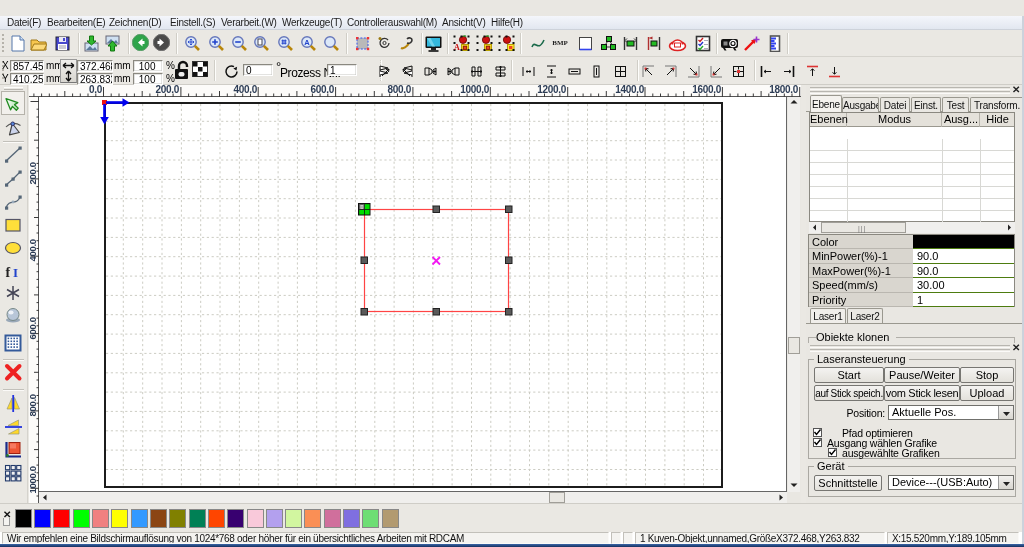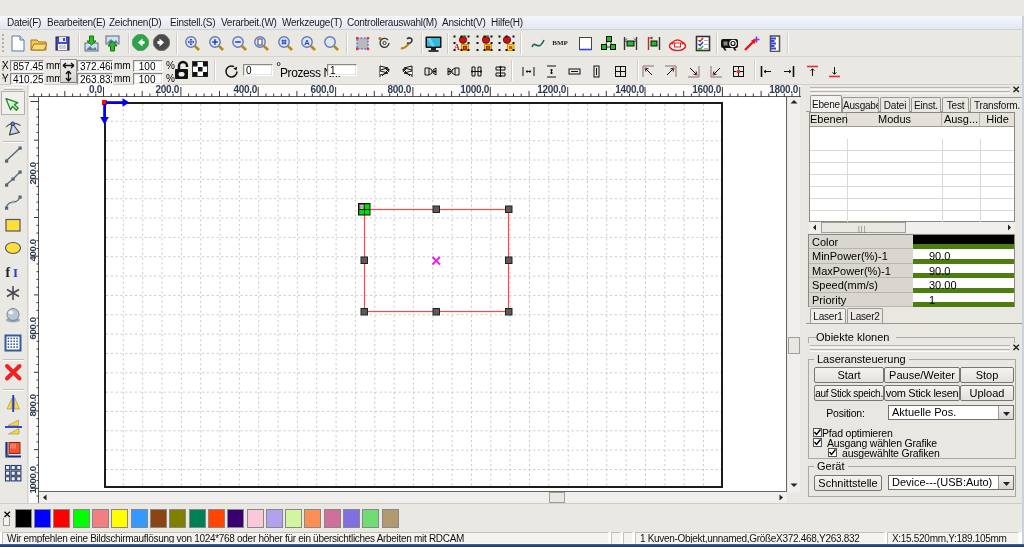--- a/index.html
+++ b/index.html
@@ -40,21 +40,21 @@
 .tabsel{top:10px;height:17px;background:#f4f2ee;z-index:2;line-height:17px}
 .tabline{position:absolute;border-bottom:1px solid #9a988f}
 .btn{position:absolute;background:linear-gradient(180deg,#f4f3f1,#e3e1db);border:1px solid #777672;border-radius:2px;text-align:center;font-size:11px;color:#000;font-family:"Liberation Sans",sans-serif}
 .combo{position:absolute;background:#fff;border:1px solid #70706c;font-size:11px;color:#000;line-height:13px;padding-left:3px}
 .combo .da{position:absolute;right:0;top:0;width:15px;height:100%;background:linear-gradient(180deg,#f2f1ef,#d8d6d0);border-left:1px solid #999}
 .combo .da svg{position:absolute;left:3px;top:4px}
 .cb{position:absolute;width:9px;height:9px;background:#fff;border:1px solid #555}
 .cbt{position:absolute;font-size:10.5px;letter-spacing:-.2px;color:#000}
 .prow{position:absolute;left:3px;width:205px;height:14.4px}
 .plab{position:absolute;left:0;top:0;width:104px;height:100%;background:#d9d6cf;border-bottom:1px solid #bab7b0;font-size:11px;color:#000;padding:1px 0 0 3px}
-.pval{position:absolute;left:104px;top:0;width:101px;height:100%;background:#fff;border-bottom:5px solid #4d7c0f;font-size:11px;color:#000;padding:1px 0 0 16px}
+.pval{position:absolute;left:104px;top:0;width:101px;height:100%;background:#fff;border-bottom:1px solid #4d7c0f;font-size:11px;color:#000;padding:1px 0 0 4px}
 
 #palette{position:absolute;left:0;top:503px;width:1024px;height:29px;background:#eae8e3;border-top:1px solid #cfcdc7}
 .swatch{position:absolute;top:5px;width:17px;height:19px;border:1px solid #888}
 
 #statusbar{position:absolute;left:0;top:532px;width:1024px;height:12px;background:#ffffff}
 .scell{position:absolute;top:0;height:12px;border:1px solid;border-color:#c2c0ba #fbfaf8 #fbfaf8 #c2c0ba;background:#f4f3f0;font-size:10px;letter-spacing:-.3px;color:#111;padding-left:4px;overflow:hidden;white-space:nowrap;line-height:11px}
 #winbottom{position:absolute;left:0;top:544px;width:1024px;height:3px;background:linear-gradient(180deg,#3a66a8,#16305e)}
 </style></head>
 <body>
 <div id="win">
@@ -679,32 +679,32 @@
 <div class="px" style="left:206px;top:259px">✕</div>
 
 <div style="position:absolute;left:2px;top:274px;width:208px;height:100px;border:1px solid #aaa8a2"></div>
 <div style="position:absolute;left:8px;top:268px;background:#e9e7e2;padding:0 3px;font-size:11px;color:#000">Laseransteuerung</div>
 <div class="btn" style="left:8px;top:281.5px;width:70px;height:16px;line-height:15px">Start</div>
 <div class="btn" style="left:78px;top:281.5px;width:76px;height:16px;line-height:15px">Pause/Weiter</div>
 <div class="btn" style="left:154px;top:281.5px;width:54px;height:16px;line-height:15px">Stop</div>
 <div class="btn" style="left:8px;top:300px;width:70px;height:16px;line-height:15px;font-size:10px;letter-spacing:-.3px;white-space:nowrap">auf Stick speich.</div>
 <div class="btn" style="left:78px;top:300px;width:76px;height:16px;line-height:15px;font-size:11px;letter-spacing:-.3px;white-space:nowrap">vom Stick lesen</div>
 <div class="btn" style="left:154px;top:300px;width:54px;height:16px;line-height:15px">Upload</div>
-<div class="cbt" style="left:0;top:322px;width:79px;text-align:center">Position:</div>
+<div class="cbt" style="left:0;top:322px;width:79px;text-align:right">Position:</div>
 <div class="combo" style="left:82px;top:320px;width:126px;height:15px">Aktuelle Pos.<div class="da">
           <svg width="9" height="8">
             <path d="M1 2L4.5 6L8 2Z" fill="#222"></path>
           </svg>
         </div></div>
 <div class="cb" style="left:7px;top:343px">
         <svg width="9" height="9" style="position:absolute;left:-1px;top:-1px">
           <path d="M1.5 4L3.5 6.5L7.5 1.5" stroke="#000" stroke-width="1.4" fill="none"></path>
         </svg>
       </div>
-<div class="cbt" style="left:16px;top:342px">Pfad optimieren</div>
+<div class="cbt" style="left:36px;top:342px">Pfad optimieren</div>
 <div class="cb" style="left:7px;top:353px">
         <svg width="9" height="9" style="position:absolute;left:-1px;top:-1px">
           <path d="M1.5 4L3.5 6.5L7.5 1.5" stroke="#000" stroke-width="1.4" fill="none"></path>
         </svg>
       </div>
 <div class="cbt" style="left:21px;top:352px">Ausgang wählen Grafike</div>
 <div class="cb" style="left:22px;top:363px">
         <svg width="9" height="9" style="position:absolute;left:-1px;top:-1px">
           <path d="M1.5 4L3.5 6.5L7.5 1.5" stroke="#000" stroke-width="1.4" fill="none"></path>
         </svg>

